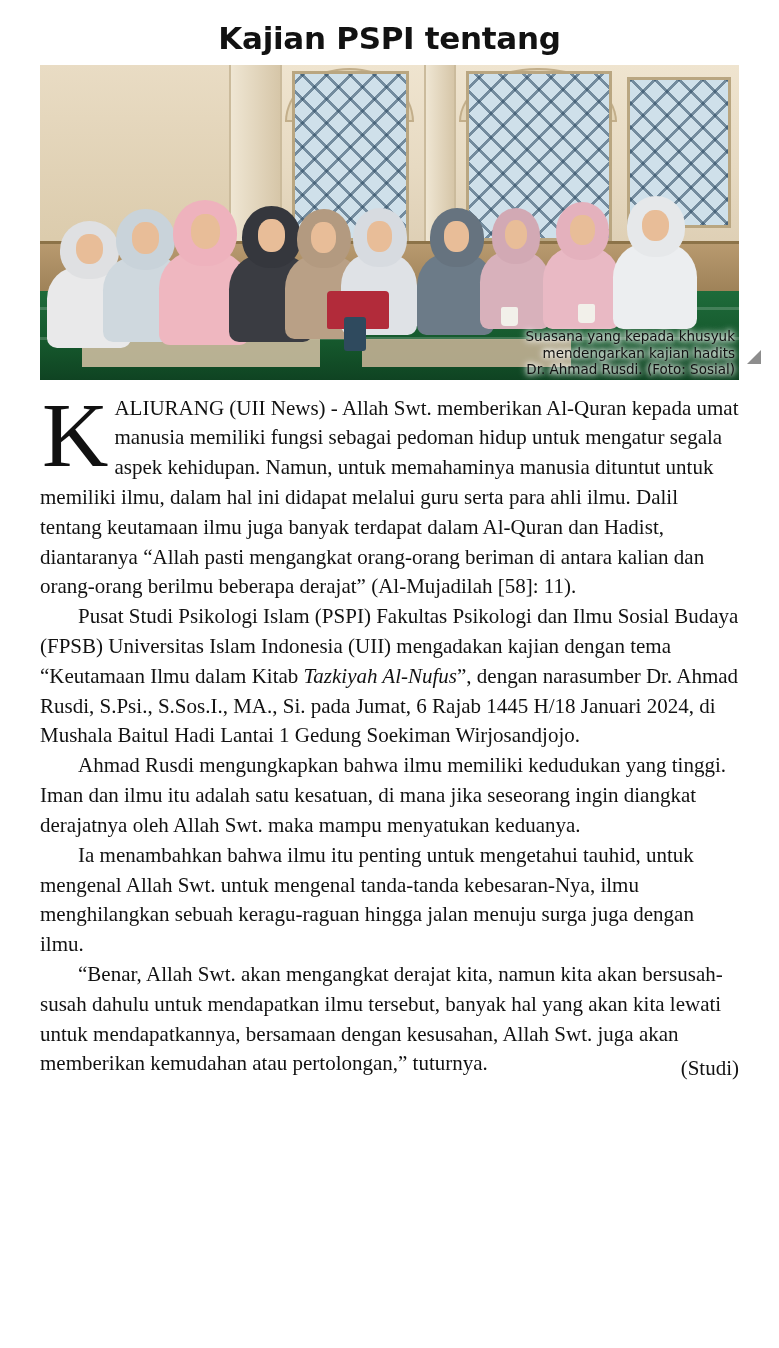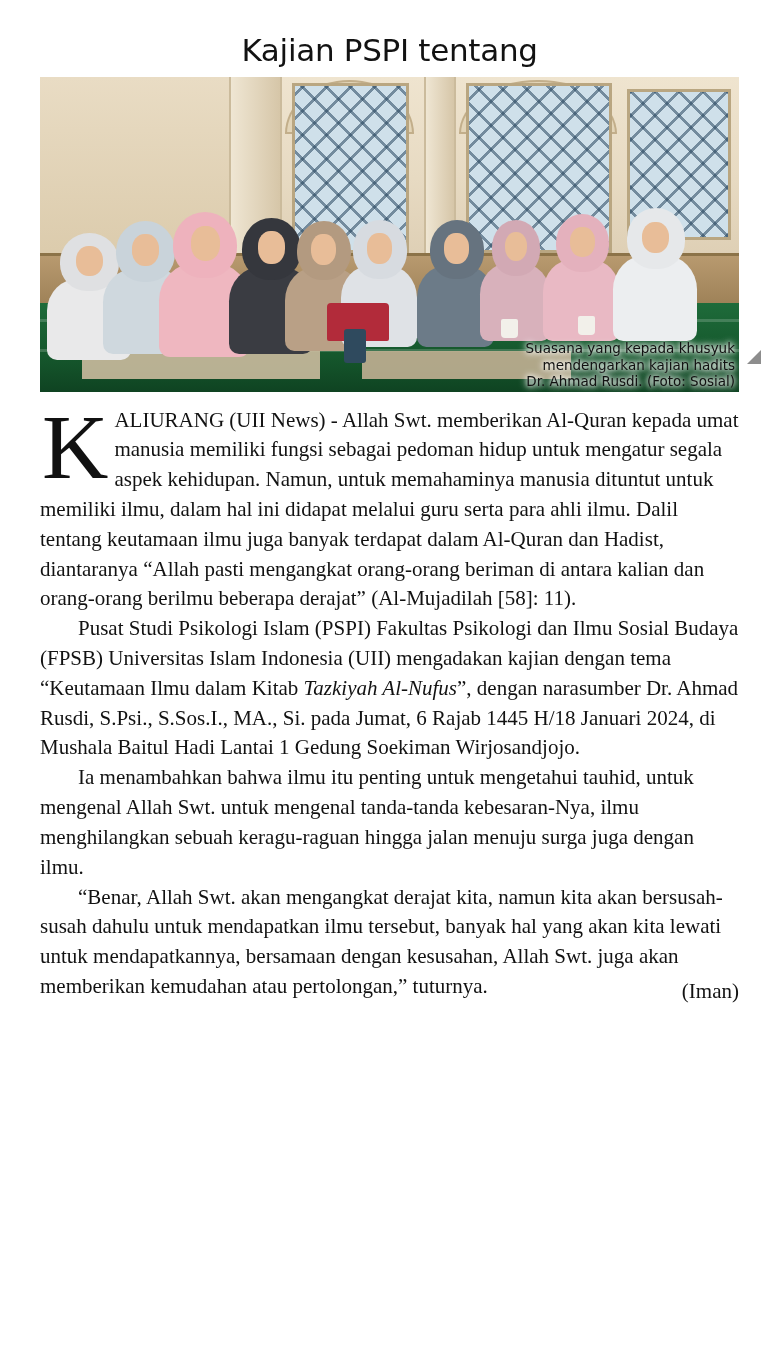--- a/index.html
+++ b/index.html
@@ -22,26 +22,26 @@
     position: relative;
   }
 
   
   .headline-block {
     text-align: center;
     margin: 0 0 10px 0;
   }
   .headline-line1 {
     font-family: "DejaVu Sans", sans-serif;
-    font-weight: normal;
+    font-weight: bold;
     font-size: 31px;
     letter-spacing: -0.3px;
     line-height: 1.05;
     color: #121212;
-    margin: 16px 0 0 0;
+    margin: 4px 0 0 0;
   }
   .headline-line2 {
     font-family: "DejaVu Sans", sans-serif;
     font-weight: bold;
     font-size: 45px;
     letter-spacing: -0.8px;
     line-height: 1.05;
     color: #121212;
     margin: 2px 0 0 0;
   }
@@ -349,21 +349,22 @@
   <div class="tri-marker"></div>
 
   <div class="article">
 
     <p class="dropcap-p">
       <span class="dropcap">K</span><span>ALIURANG (UII News) - Allah Swt. memberikan Al-Quran kepada umat manusia memiliki fungsi sebagai pedoman hidup untuk mengatur segala aspek kehidupan. Namun, untuk memahaminya manusia dituntut untuk memiliki ilmu, dalam hal ini didapat melalui guru serta para ahli ilmu. Dalil tentang keutamaan ilmu juga banyak terdapat dalam Al-Quran dan Hadist, diantaranya “Allah pasti mengangkat orang-orang beriman di antara kalian dan orang-orang berilmu beberapa derajat” (Al-Mujadilah [58]: 11).</span>
     </p>
 
     <p><span>Pusat Studi Psikologi Islam (PSPI) Fakultas Psikologi dan Ilmu Sosial Budaya (FPSB) Universitas Islam Indonesia (UII) mengadakan kajian dengan tema “Keutamaan Ilmu dalam Kitab </span><span class="em">Tazkiyah Al-Nufus</span><span>”, dengan narasumber Dr. Ahmad Rusdi, S.Psi., S.Sos.I., MA., Si. pada Jumat, 6 Rajab 1445 H/18 Januari 2024, di Mushala Baitul Hadi Lantai 1 Gedung Soekiman Wirjosandjojo.</span></p>
 
+    <p>Ahmad Rusdi mengungkapkan bahwa ilmu memiliki kedudukan yang tinggi. Iman dan ilmu itu adalah satu kesatuan, di mana jika seseorang ingin diangkat derajatnya oleh Allah Swt. maka mampu menyatukan keduanya.</p>
 
     <p>Ia menambahkan bahwa ilmu itu penting untuk mengetahui tauhid, untuk mengenal Allah Swt. untuk mengenal tanda-tanda kebesaran-Nya, ilmu menghilangkan sebuah keragu-raguan hingga jalan menuju surga juga dengan ilmu.</p>
 
     <p>“Benar, Allah Swt. akan mengangkat derajat kita, namun kita akan bersusah-susah dahulu untuk mendapatkan ilmu tersebut, banyak hal yang akan kita lewati untuk mendapatkannya, bersamaan dengan kesusahan, Allah Swt. juga akan memberikan kemudahan atau pertolongan,” tuturnya.</p>
 
-    <div class="sign">(Iman)</div>
+    <div class="sign">(Studi)</div>
   </div>
 
 </div>
 
 </body></html>

